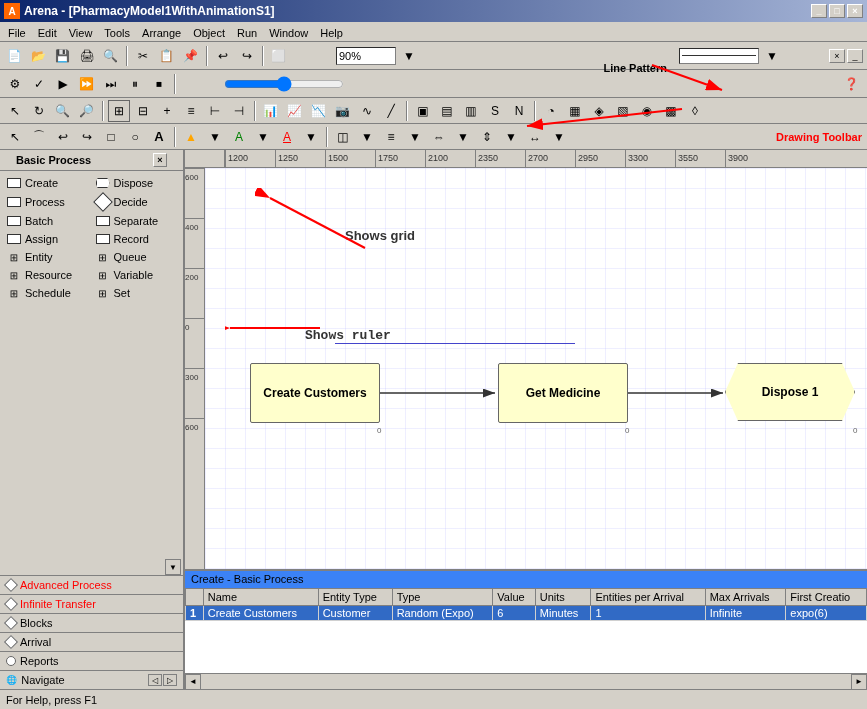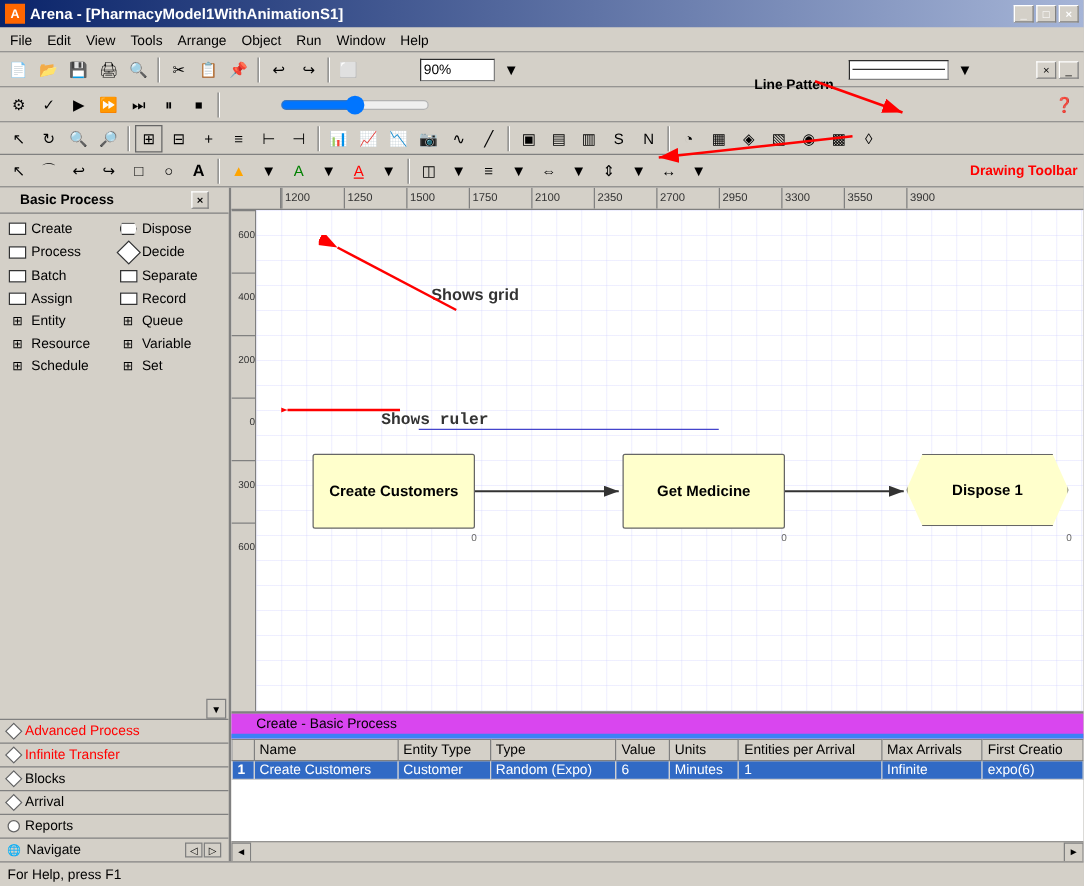--- a/index.html
+++ b/index.html
@@ -177,22 +177,22 @@
       border-right: 1px solid #808080;
       font-size: 9px;
       color: #333;
       overflow: hidden;
       display: flex;
       flex-direction: column;
     }
     .ruler-v-tick {
       height: 50px;
       border-top: 1px solid #808080;
-      padding-top: 14px;
-      text-align: right;
+      padding-top: 4px;
+      text-align: left;
       font-size: 8px;
     }
 
     
     .canvas-main {
       flex: 1;
       background: white;
       position: relative;
       overflow: hidden;
       background-image:
@@ -220,24 +220,24 @@
 
     
     .bottom-table {
       height: 120px;
       border-top: 2px solid #808080;
       background: #d4d0c8;
       display: flex;
       flex-direction: column;
     }
     .table-title {
-      background: #d946ef;
-      padding: 2px 20px;
+      background: #3b82f6;
+      padding: 2px 6px;
       font-size: 11px;
-      border-bottom: 4px solid #3b82f6;
+      border-bottom: 1px solid #3b82f6;
     }
     .table-container {
       flex: 1;
       overflow: hidden;
       background: white;
     }
     table {
       width: 100%;
       border-collapse: collapse;
       font-size: 11px;

